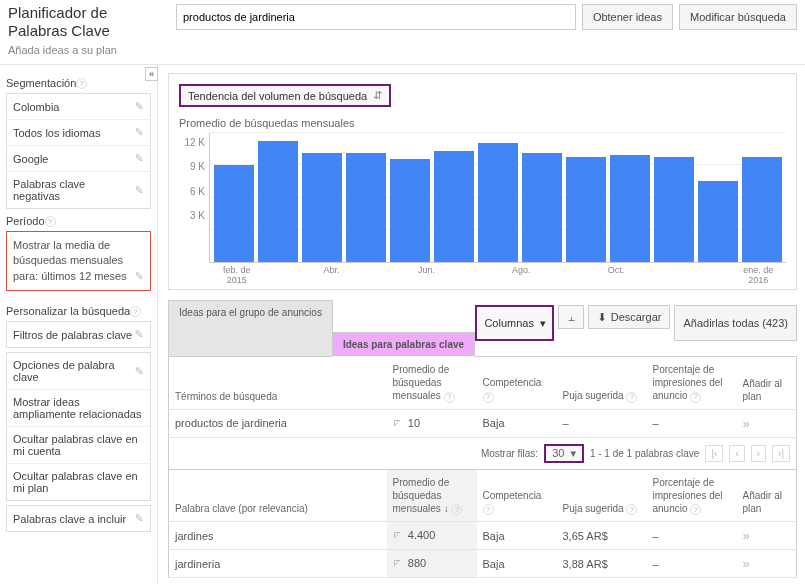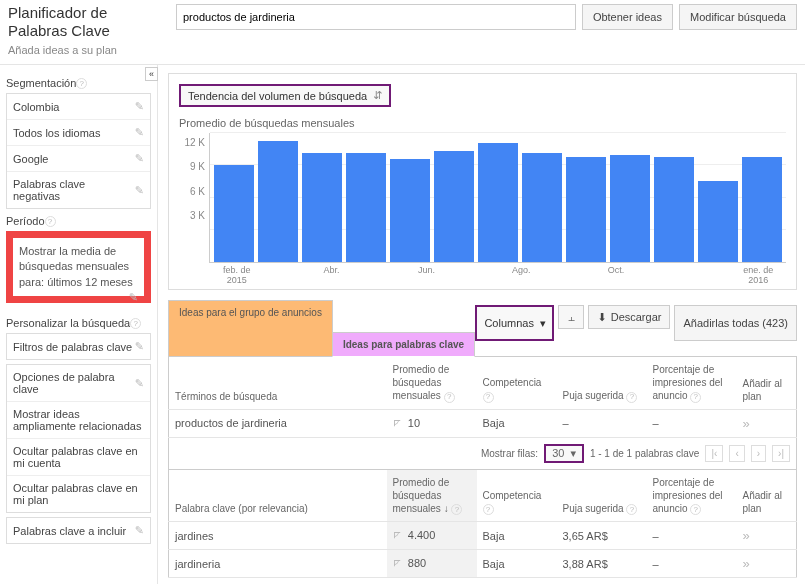--- a/index.html
+++ b/index.html
@@ -15,36 +15,36 @@
   .btn { background: #f5f5f5; border: 1px solid #ccc; padding: 0 10px; height: 26px; font-size: 11px; color: #444; cursor: pointer; white-space: nowrap; }
   .main { display: flex; }
   .sidebar { width: 158px; padding: 6px; border-right: 1px solid #e5e5e5; position: relative; }
   .collapse { position: absolute; right: -1px; top: 2px; border: 1px solid #ccc; padding: 1px 3px; background: #fff; font-size: 9px; cursor: pointer; }
   .section-title { font-size: 11px; color: #444; margin: 6px 0 4px; display: flex; align-items: center; }
   .help { color: #bbb; border: 1px solid #ddd; border-radius: 50%; width: 11px; height: 11px; display: inline-flex; align-items: center; justify-content: center; font-size: 8px; }
   .panel { border: 1px solid #ddd; margin-bottom: 4px; }
   .panel-item { padding: 6px 6px; border-bottom: 1px solid #eee; display: flex; justify-content: space-between; align-items: center; color: #444; cursor: pointer; }
   .panel-item:last-child { border-bottom: none; }
   .pencil { color: #bbb; font-size: 11px; }
-  .period-box { border: 7px solid #ef4444; padding: 6px; color: #555; line-height: 1.4; }
+  .period-box { border: 1px solid #ef4444; padding: 6px; color: #555; line-height: 1.4; }
   .content { flex: 1; padding: 8px 8px 8px 10px; }
   .chart-card { border: 1px solid #ddd; padding: 10px 10px 4px; margin-bottom: 10px; }
   .dropdown { display: inline-flex; align-items: center; gap: 6px; border: 2px solid #701a75; padding: 3px 7px; background: #f8f8f8; font-size: 11px; cursor: pointer; }
   .chart-title { color: #666; margin: 10px 0 4px; font-size: 11px; }
   .chart-area { display: flex; height: 130px; position: relative; }
   .y-axis { width: 30px; display: flex; flex-direction: column; justify-content: space-between; padding: 4px 4px 18px 0; text-align: right; color: #888; font-size: 10px; }
   .bars-wrap { flex: 1; border-left: 1px solid #ccc; border-bottom: 1px solid #ccc; position: relative; }
   .grid-line { position: absolute; left: 0; right: 0; border-top: 1px solid #eee; }
   .bars { position: absolute; left: 0; right: 0; bottom: 0; top: 0; display: flex; align-items: flex-end; padding: 0 4px; gap: 4px; }
   .bar { flex: 1; background: #4285f4; }
   .x-axis { margin-left: 30px; display: flex; color: #888; font-size: 9px; padding: 2px 4px 0; }
   .x-axis span { flex: 1; text-align: center; }
   .toolbar { display: flex; align-items: flex-end; justify-content: space-between; margin-bottom: -1px; }
   .tabs { display: flex; }
-  .tab { border: 1px solid #ccc; padding: 6px 10px; font-size: 10px; background: #fdba74; color: #555; cursor: pointer; }
+  .tab { border: 1px solid #ccc; padding: 6px 10px; font-size: 10px; background: #e5e5e5; color: #555; cursor: pointer; }
   .tab.active { background: #f0abfc; border-bottom-color: #fff; font-weight: bold; margin-top: 32px; }
   .tab + .tab { margin-left: -1px; }
   .actions { display: flex; gap: 4px; margin-bottom: 16px; }
   .icon-btn { border: 1px solid #ccc; background: #f7f7f7; width: 26px; height: 24px; display: inline-flex; align-items: center; justify-content: center; cursor: pointer; color: #666; }
   .table { border: 1px solid #ccc; border-collapse: collapse; width: 100%; }
   .table th, .table td { border-bottom: 1px solid #e5e5e5; padding: 6px 6px; text-align: left; vertical-align: middle; font-weight: normal; color: #555; }
   .table th { color: #666; font-size: 10px; vertical-align: bottom; line-height: 1.3; }
   .th-right, .td-right { text-align: right; }
   .th-center { text-align: center; }
   .sort-col { background: #f2f2f2; }

